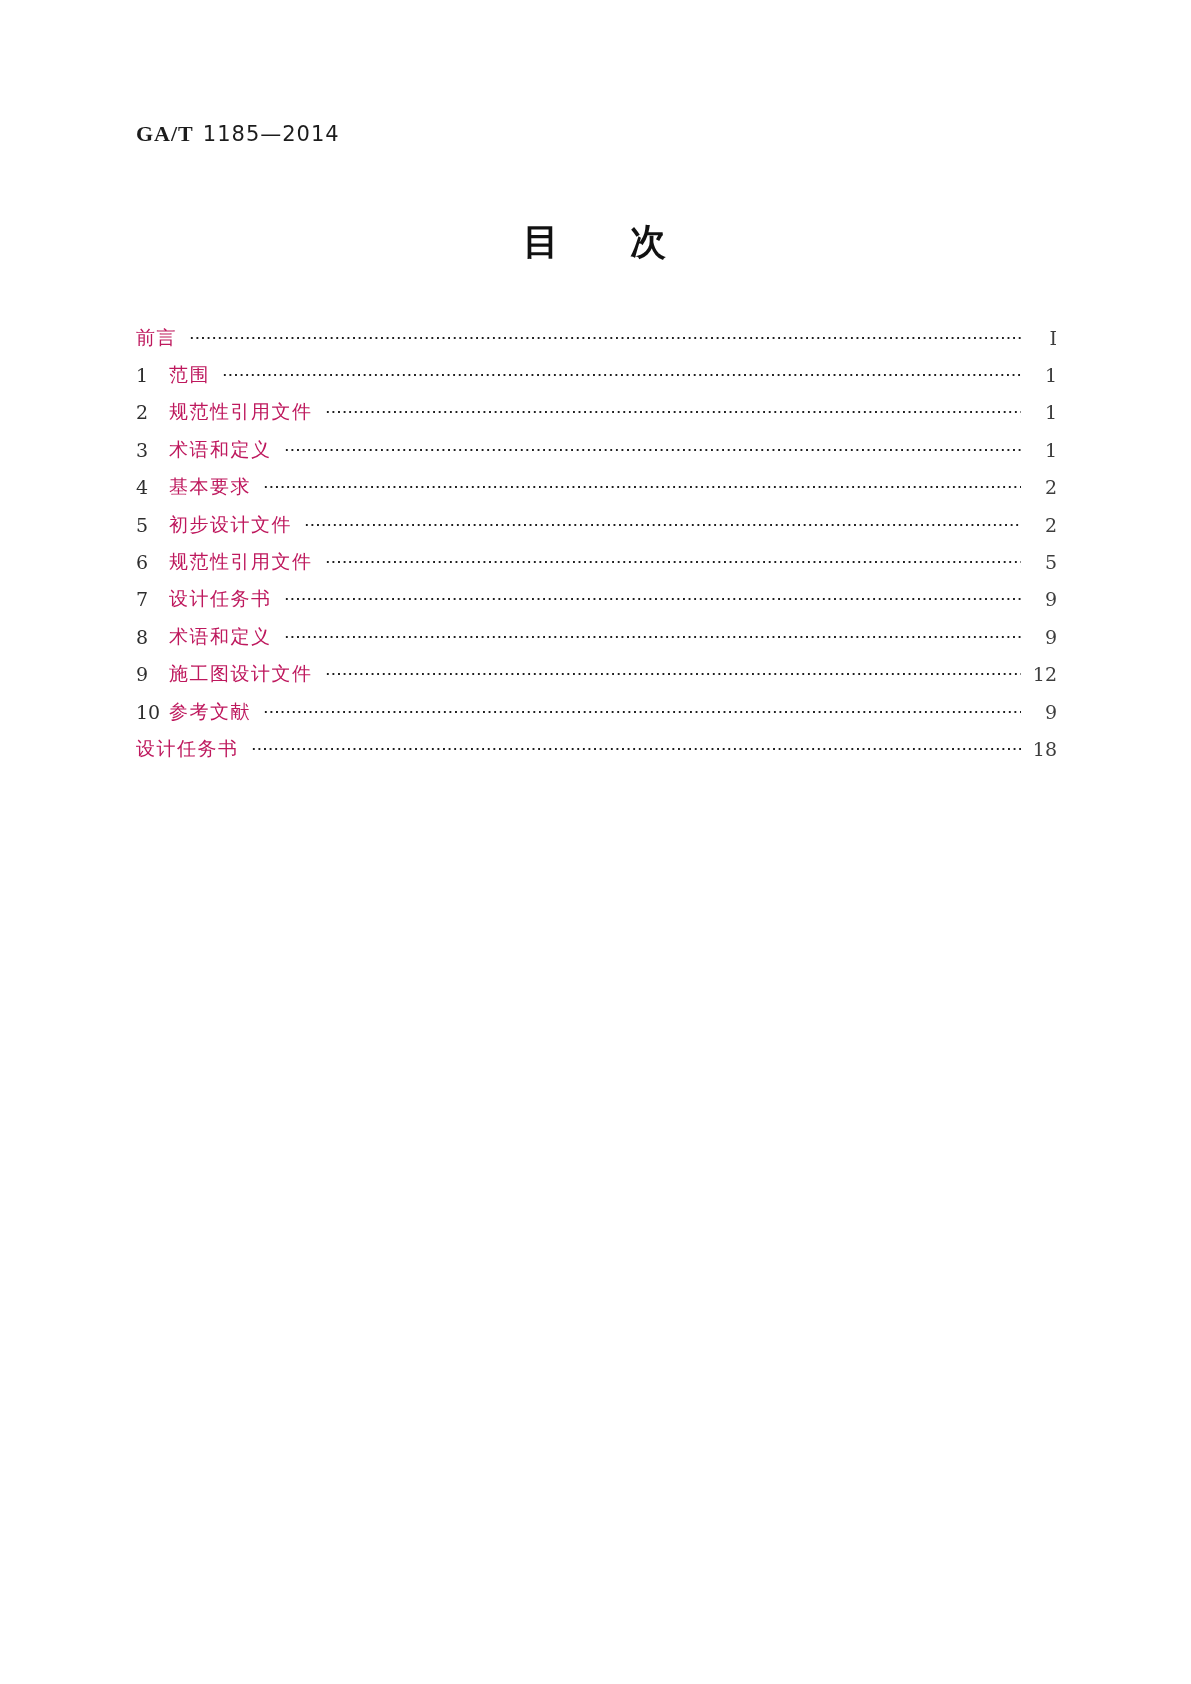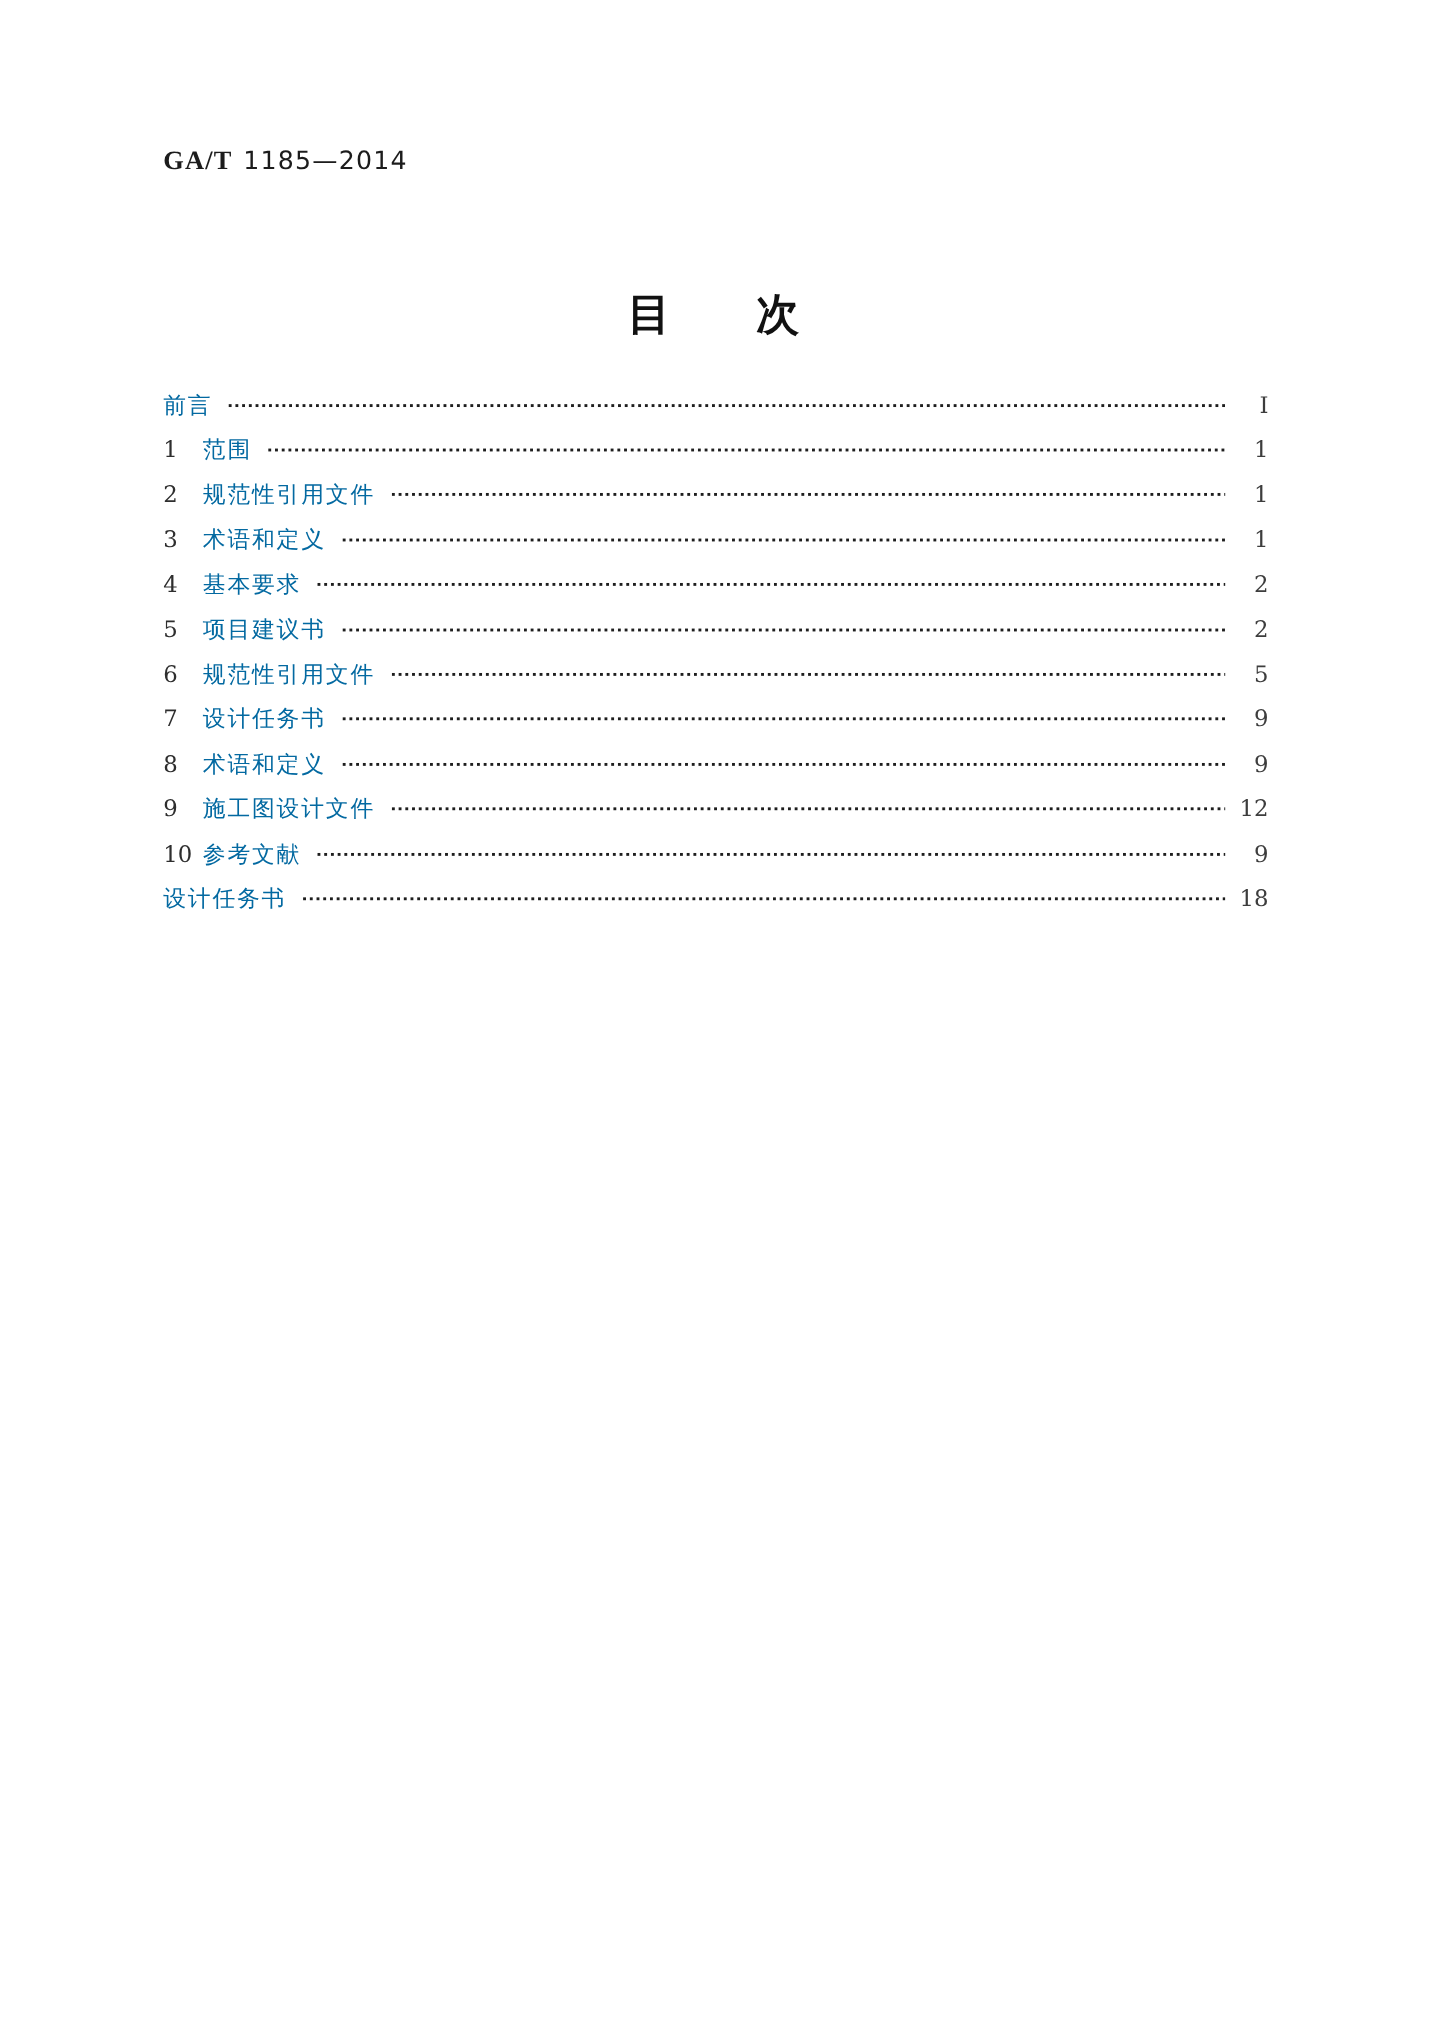--- a/index.html
+++ b/index.html
@@ -36,21 +36,20 @@
     position: absolute;
     left: 0;
     right: 0;
     top: 218px;
     text-align: center;
     font-size: 36px;
     font-weight: bold;
     word-spacing: 58px;
     letter-spacing: 2px;
     color: #111111;
-    margin-top: 20px;
   }
   .toc {
     position: absolute;
     left: 136px;
     top: 319px;
     width: 921px;
   }
   .toc-row {
     display: flex;
     align-items: center;
@@ -60,21 +59,21 @@
   .toc-num {
     width: 33px;
     flex-shrink: 0;
     font-family: "DejaVu Serif", "Liberation Serif", serif;
     color: #2e2e2e;
     font-size: 19px;
   }
   .toc-label {
     white-space: nowrap;
     letter-spacing: 1.5px;
-    color: #0369a1;
+    color: #be185d;
   }
   .dots {
     flex: 1;
     align-self: center;
     height: 4px;
     margin-left: 12px;
     background-image: radial-gradient(circle, #1e1e1e 1.15px, rgba(0,0,0,0) 1.45px);
     background-size: 5.6px 4px;
     background-position: 0 50%;
     background-repeat: repeat-x;
@@ -130,21 +129,21 @@
 
     <div class="toc-row">
       <span class="toc-num">4</span>
       <span class="toc-label">基本要求</span>
       <span class="dots"></span>
       <span class="toc-page">2</span>
     </div>
 
     <div class="toc-row">
       <span class="toc-num">5</span>
-      <span class="toc-label">项目建议书</span>
+      <span class="toc-label">初步设计文件</span>
       <span class="dots"></span>
       <span class="toc-page">2</span>
     </div>
 
     <div class="toc-row">
       <span class="toc-num">6</span>
       <span class="toc-label">规范性引用文件</span>
       <span class="dots"></span>
       <span class="toc-page">5</span>
     </div>

